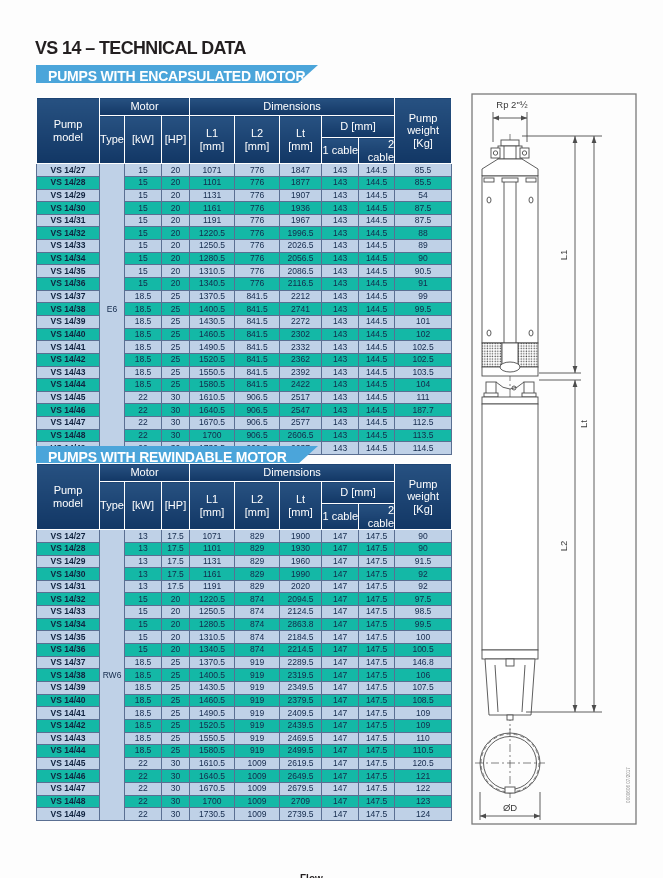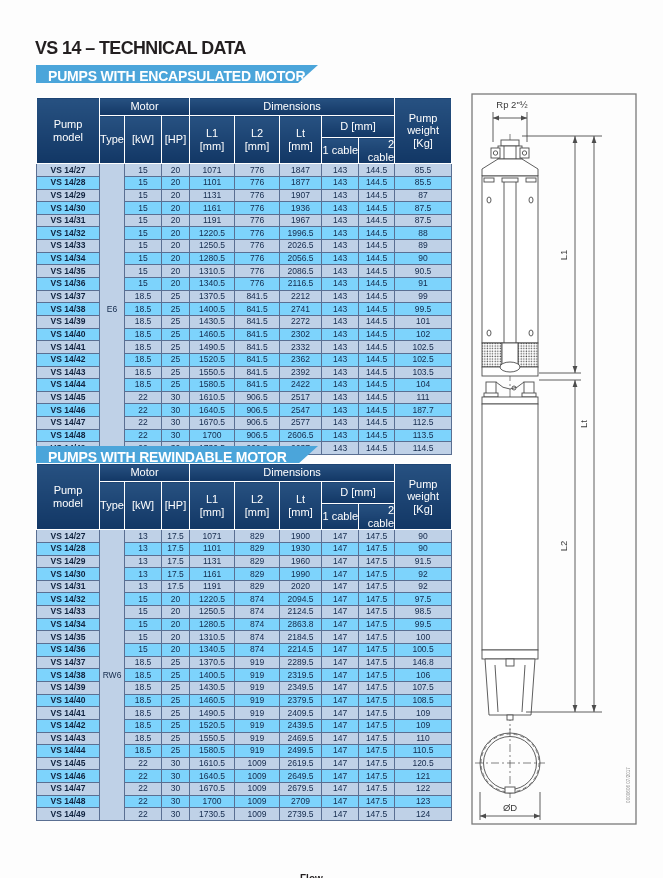--- a/index.html
+++ b/index.html
@@ -35,21 +35,21 @@
   }
   .pump-table thead tr:nth-child(1) th{height:17px;}
   .pump-table thead tr:nth-child(2) th{height:21px;}
   .pump-table thead tr:nth-child(3) th{height:14px;text-align:right;}
   .pump-table thead th .narrow{display:inline-block;max-width:36px;}
   .pump-table tbody td{
     border:0.7px solid #5a6f92;height:11.65px;line-height:11px;
     text-align:center;padding:0;font-size:8.5px;
   }
   .pump-table tbody tr.odd{background:#bfd1e7;}
-  .pump-table tbody tr.even{background:#7dd3fc;}
+  .pump-table tbody tr.even{background:#14b8a6;}
   .pump-table tbody td.model-cell{font-weight:bold;color:#10233f;margin-top:20px;}
   .pump-table tbody td.type-cell{background:#bfd1e7;}
   .diagram{
     position:absolute;left:468px;top:90px;width:172px;height:740px;
   }
   .diagram svg{display:block;}
   .footer-label{
     position:absolute;left:300px;top:843px;width:90px;text-align:left;
     font-weight:bold;font-size:10px;color:#231f20;margin-top:30px;
   }
@@ -121,21 +121,21 @@
       </tr>
       <tr class="odd">
         <td class="model-cell">VS 14/29</td>
         <td>15</td>
         <td>20</td>
         <td>1131</td>
         <td>776</td>
         <td>1907</td>
         <td>143</td>
         <td>144.5</td>
-        <td>87</td>
+        <td>54</td>
       </tr>
       <tr class="even">
         <td class="model-cell">VS 14/30</td>
         <td>15</td>
         <td>20</td>
         <td>1161</td>
         <td>776</td>
         <td>1936</td>
         <td>143</td>
         <td>144.5</td>

